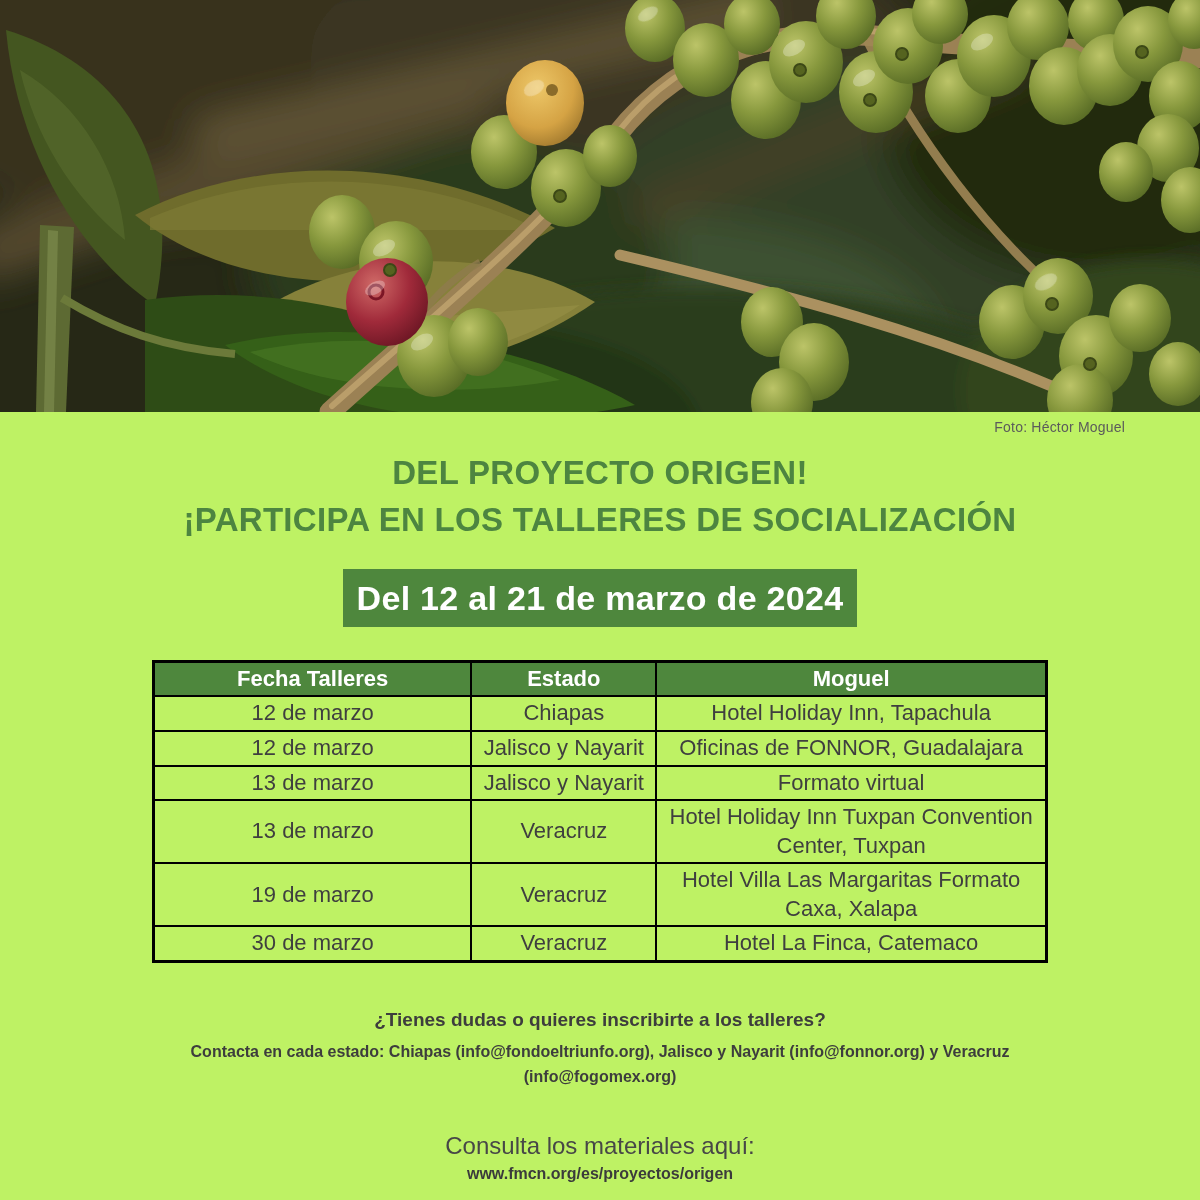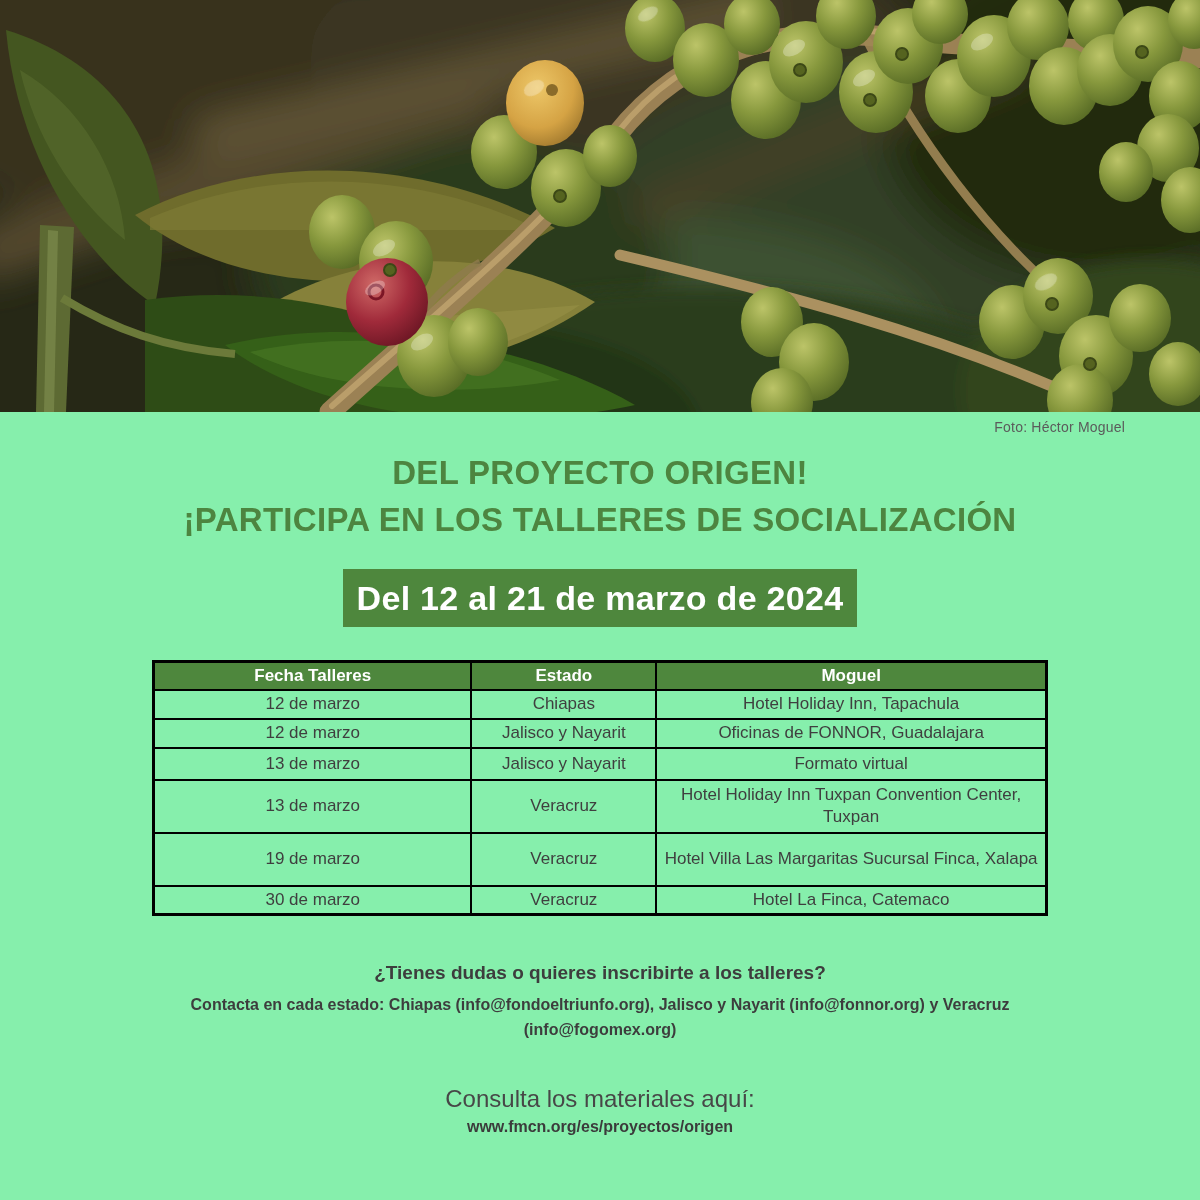--- a/index.html
+++ b/index.html
@@ -3,21 +3,21 @@
 <meta charset="utf-8">
 <style>
   * { margin: 0; padding: 0; box-sizing: border-box; }
   html, body { background: #ffffff; }
   body {
     width: 1200px; height: 1200px;
     font-family: "Liberation Sans", sans-serif;
     color: #3d3d3d;
     overflow: hidden;
   }
-  .page { width: 1200px; height: 1200px; background: #86efac; position: relative; }
+  .page { width: 1200px; height: 1200px; background: #bef264; position: relative; }
 
   
   .photo { width: 1200px; height: 412px; overflow: hidden; background: #25271a; }
   .photo svg { display: block; }
 
   .credit {
     margin-top: 7px;
     padding-right: 75px;
     text-align: right;
     font-size: 14px;
@@ -49,21 +49,21 @@
     line-height: 58px;
     letter-spacing: 0.3px;
   }
 
   
   .table-wrap { width: 896px; margin: 33px auto 0 auto; }
   table.schedule {
     width: 100%;
     border-collapse: collapse;
     border: 3px solid #000000;
-    font-size: 17px;
+    font-size: 22px;
     color: #3f3f3f;
   }
   table.schedule th, table.schedule td {
     border: 2px solid #000000;
     text-align: center;
     vertical-align: middle;
     padding: 2px 6px;
     line-height: 1.3;
   }
   table.schedule th {
@@ -293,21 +293,21 @@
           <td>Formato virtual</td>
         </tr>
         <tr class="row-tall">
           <td>13 de marzo</td>
           <td>Veracruz</td>
           <td>Hotel Holiday Inn Tuxpan Convention Center, Tuxpan</td>
         </tr>
         <tr class="row-tall">
           <td>19 de marzo</td>
           <td>Veracruz</td>
-          <td>Hotel Villa Las Margaritas Sucursal Finca, Xalapa</td>
+          <td>Hotel Villa Las Margaritas Formato Caxa, Xalapa</td>
         </tr>
         <tr class="row-s">
           <td>30 de marzo</td>
           <td>Veracruz</td>
           <td>Hotel La Finca, Catemaco</td>
         </tr>
       </tbody>
     </table>
   </div>
 

